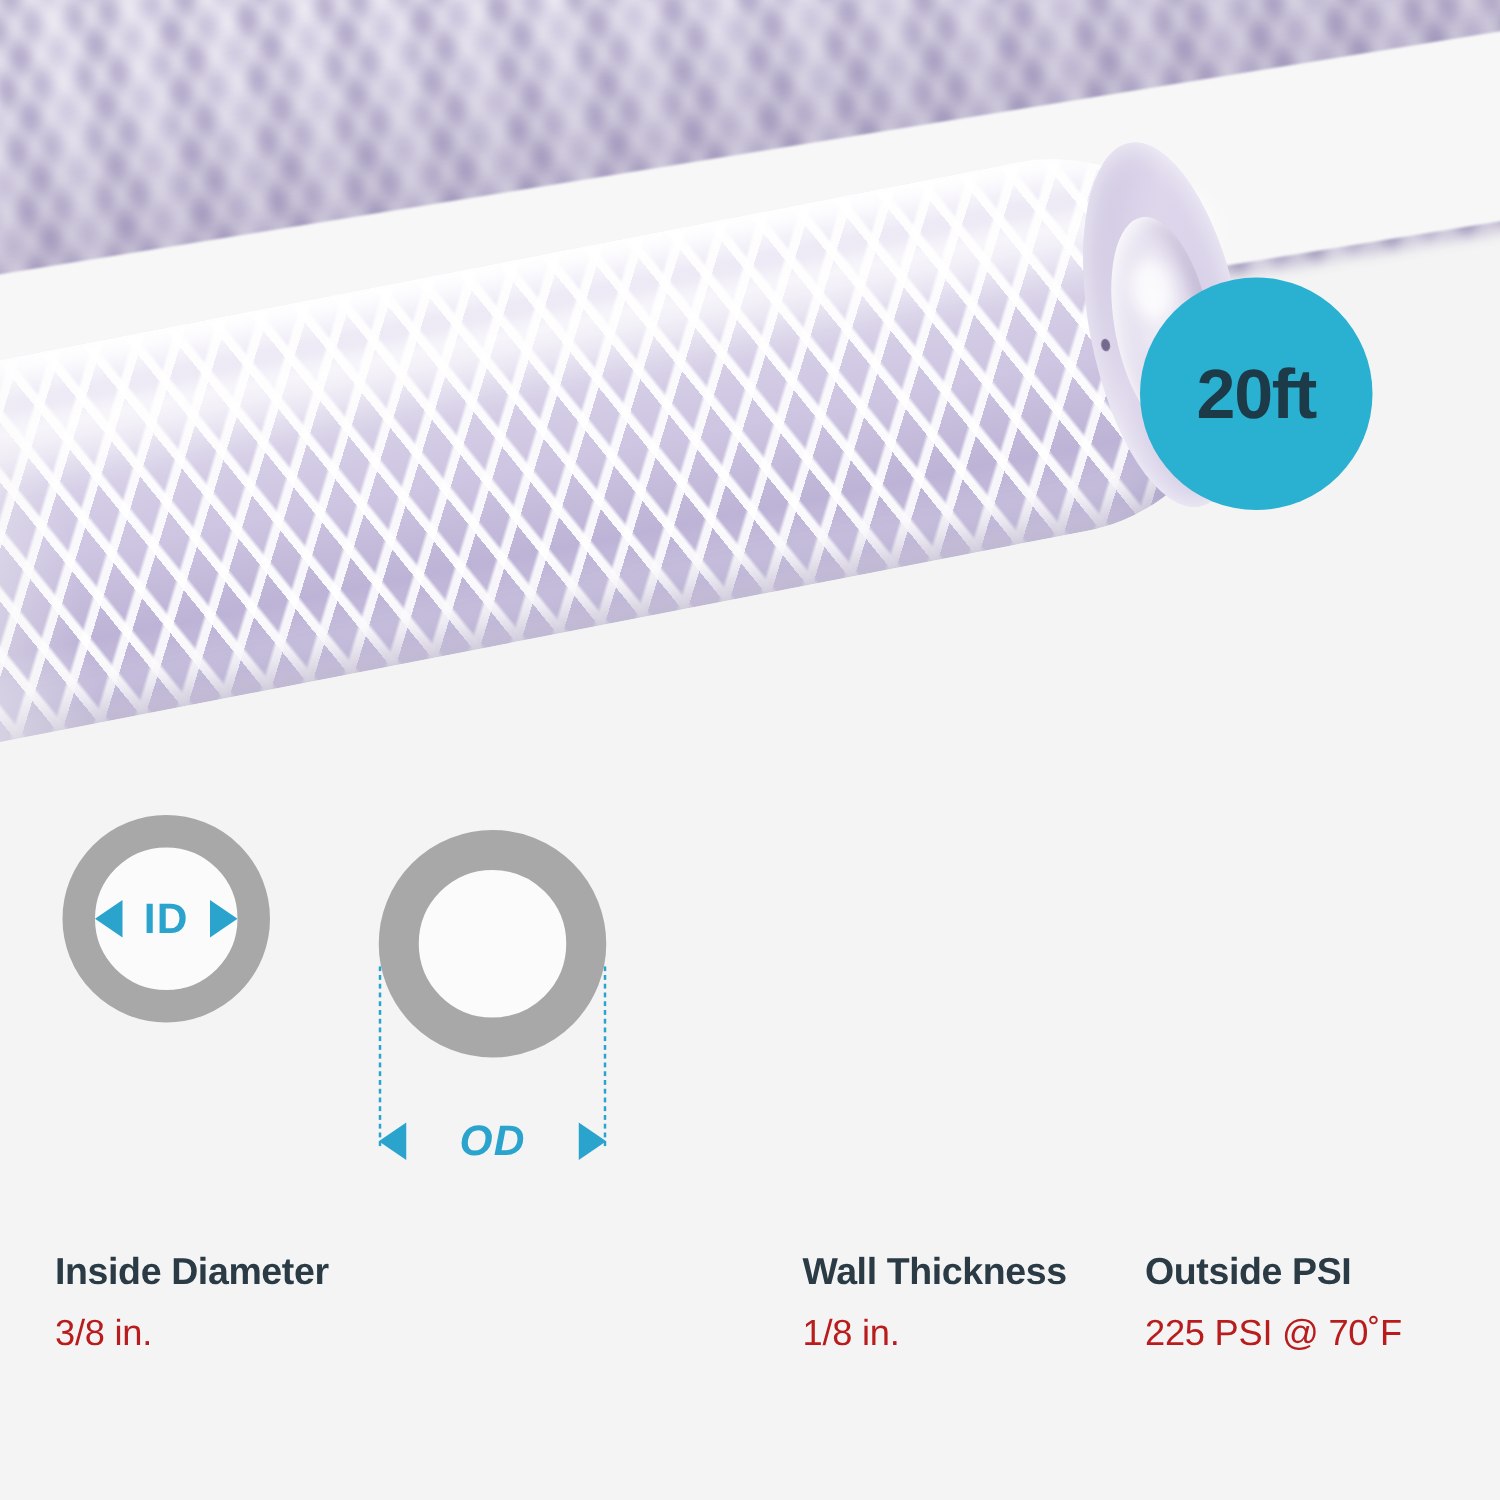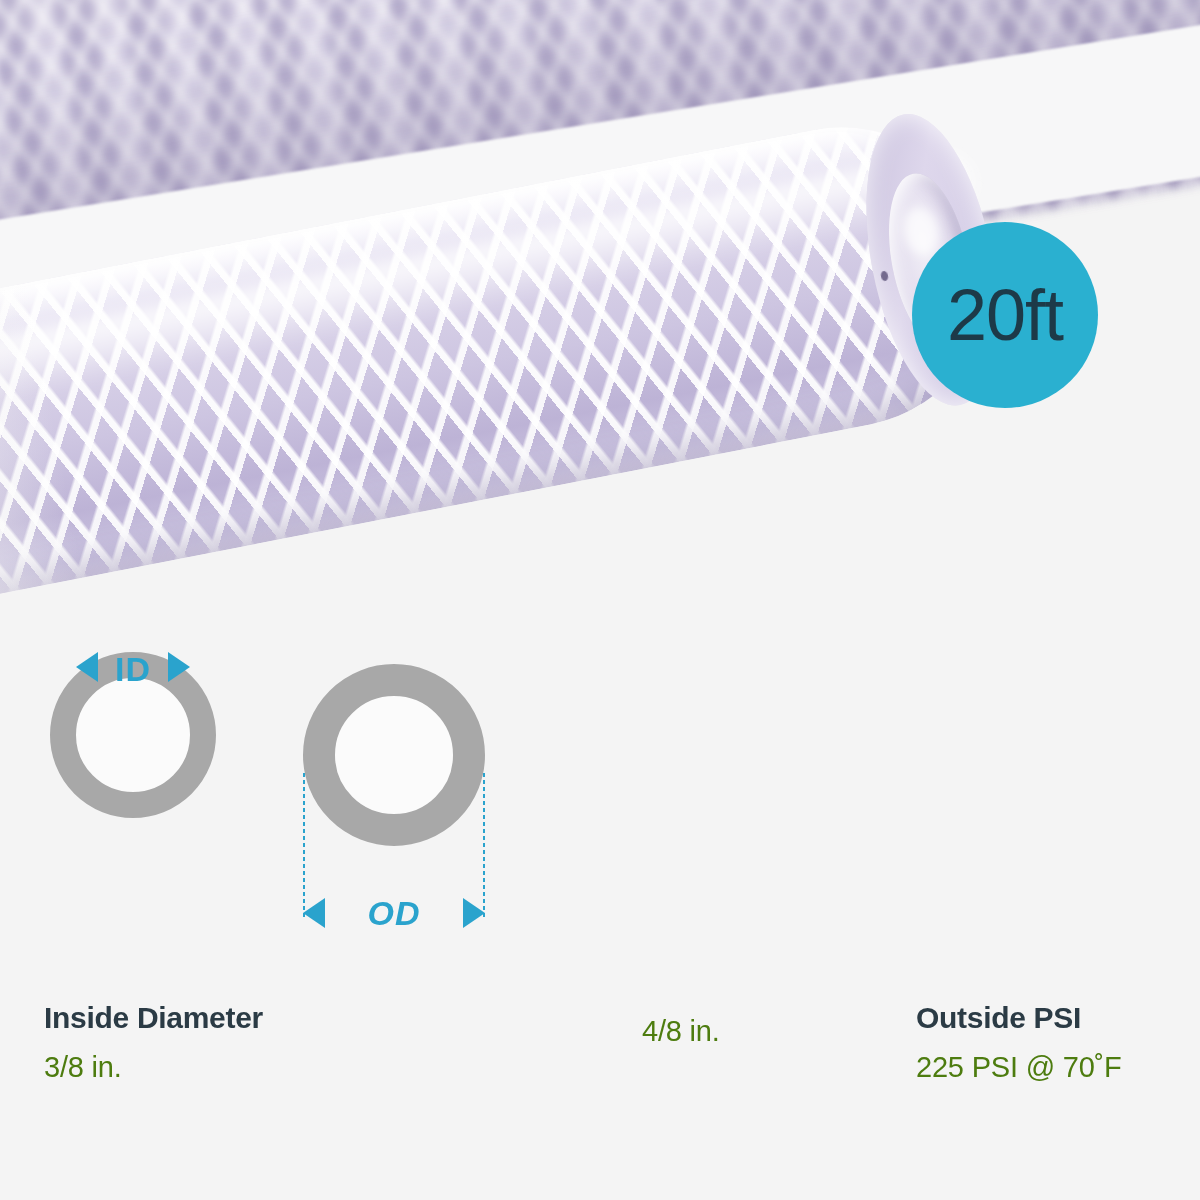--- a/index.html
+++ b/index.html
@@ -170,22 +170,22 @@
     left: 912px;
     top: 222px;
     width: 186px;
     height: 186px;
     border-radius: 50%;
     display: flex;
     align-items: center;
     justify-content: center;
   }
   .badge-label {
-    font-size: 72px;
-    font-weight: normal;
+    font-size: 56px;
+    font-weight: bold;
     letter-spacing: -1px;
     line-height: 1;
   }
   .ring {
     position: absolute;
     border-radius: 50%;
     box-sizing: border-box;
   }
   .ring-id {
     left: 50px;
@@ -195,21 +195,21 @@
     border: 26px solid #a8a8a8;
     background: #fbfbfb;
   }
   .id-arrows {
     position: absolute;
     left: 50px;
     top: 652px;
     width: 166px;
     height: 166px;
     display: flex;
-    align-items: flex-start;
+    align-items: center;
     justify-content: center;
     gap: 17px;
   }
   .arrow-left {
     width: 0; height: 0;
     border-top: 15px solid transparent;
     border-bottom: 15px solid transparent;
     border-right: 22px solid #2aa3cd;
   }
   .arrow-right {
@@ -271,21 +271,21 @@
   }
   .spec-label {
     color: #2b3b45;
     font-size: 30px;
     font-weight: bold;
     letter-spacing: -0.3px;
     white-space: nowrap;
     line-height: 1.2;
   }
   .spec-value {
-    color: #4d7c0f;
+    color: #b91c1c;
     font-size: 29px;
     font-weight: normal;
     letter-spacing: -0.2px;
     white-space: nowrap;
     line-height: 1.2;
     margin-top: 14px;
   }
 </style>
 </head>
 <body>
@@ -336,21 +336,22 @@
 
     <div class="spec-col" style="left:44px">
       <div class="spec-label">Inside Diameter</div>
       <div class="spec-value">3/8 in.</div>
     </div>
 
     <div class="spec-col" style="left:333px">
     </div>
 
     <div class="spec-col" style="left:642px">
-      <div class="spec-value">4/8 in.</div>
+      <div class="spec-label">Wall Thickness</div>
+      <div class="spec-value">1/8 in.</div>
     </div>
 
     <div class="spec-col" style="left:916px">
       <div class="spec-label">Outside PSI</div>
       <div class="spec-value">225 PSI @ 70˚F</div>
     </div>
   </div>
 
 </div>
 

